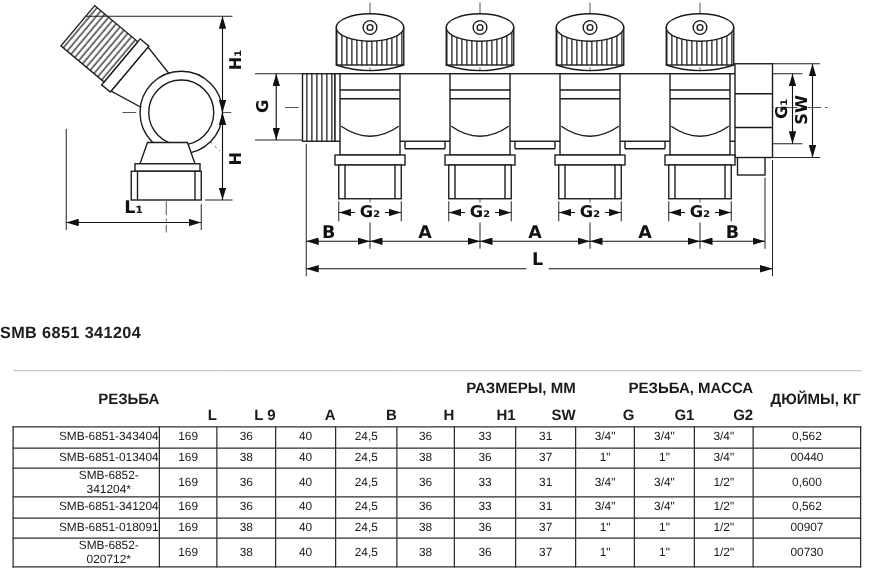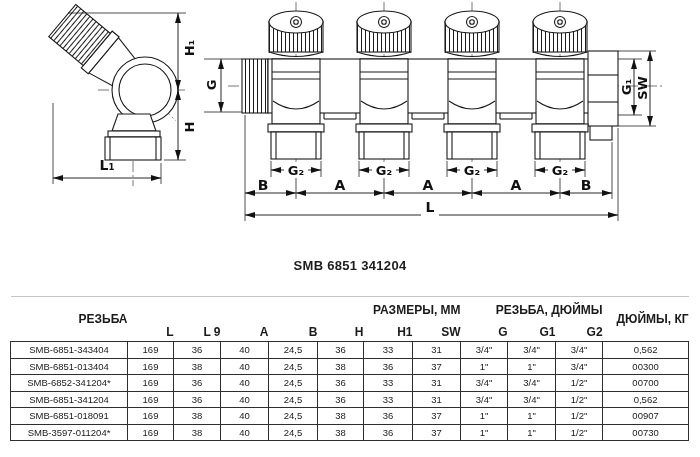--- a/index.html
+++ b/index.html
@@ -11,32 +11,32 @@
   .s   { fill:#fff; stroke:#1a1a1a; stroke-width:1.1; }
   .sn  { fill:none; stroke:#1a1a1a; stroke-width:1.1; }
   .cl  { stroke:#555; stroke-width:0.8; stroke-dasharray:11 3 2 3; fill:none; }
   .ext { stroke:#222; stroke-width:0.8; fill:none; }
   .dim { stroke:#111; stroke-width:0.9; fill:none; }
   .lbl   { font:bold 13px "DejaVu Sans",sans-serif; fill:#111; }
   .lblbig{ font:bold 14px "DejaVu Sans",sans-serif; fill:#111; }
   .wbg { fill:#fff; stroke:none; }
 
   
-  .title { position:absolute; left:0; top:258px; width:700px; text-align:center;
+  .title { position:absolute; left:0; top:258px; width:700px; text-align:left;
            font-weight:bold; font-size:13px; letter-spacing:.3px; color:#1c1c1c; }
 
   
   .spec { position:absolute; left:10px; top:296px; width:678px; border-collapse:collapse;
           table-layout:fixed; color:#1a1a1a; }
   .spec th { font-weight:bold; font-size:12px; padding:0; border:none; text-align:right; }
   .spec thead tr.grp th { height:25px; vertical-align:middle; border-top:1px solid #c6c6c6; }
   .spec thead tr.sub th { height:19px; vertical-align:middle; }
   .spec td { border:1px solid #2e2e2e; font-size:9.5px; text-align:center;
              height:15.5px; padding:0; vertical-align:middle; }
-  .spec tbody tr td:first-child { font-size:9.5px; }
+  .spec tbody tr td:first-child { font-size:9.5px;padding-left:36px; }
 </style>
 </head>
 <body>
 
 <div class="canvas">
 
 <svg class="drawing" width="700" height="232" viewBox="0 0 700 232">
   <defs>
     <pattern id="kn" width="4" height="8" patternUnits="userSpaceOnUse">
       <rect width="4" height="8" fill="#fff"></rect>
@@ -256,21 +256,21 @@
         <col style="width:48px">
     <col style="width:47px">
         <col style="width:48px">
         <col style="width:47px">
         <col style="width:86px">
   </colgroup>
   <thead>
     <tr class="grp">
       <th rowspan="2">РЕЗЬБА</th>
       <th colspan="7">РАЗМЕРЫ, ММ</th>
-      <th colspan="3">РЕЗЬБА, ДЮЙМЫ</th>
+      <th colspan="3">РЕЗЬБА, МАССА</th>
       <th rowspan="2">ДЮЙМЫ, КГ</th>
     </tr>
     <tr class="sub">
       <th>L</th>
       <th>L 9</th>
       <th>A</th>
       <th>B</th>
       <th>H</th>
       <th>H1</th>
       <th>SW</th>
@@ -299,35 +299,35 @@
       <td>169</td>
       <td>38</td>
       <td>40</td>
       <td>24,5</td>
       <td>38</td>
       <td>36</td>
       <td>37</td>
       <td>1"</td>
       <td>1"</td>
       <td>3/4"</td>
-      <td>00300</td>
+      <td>00440</td>
     </tr>
     <tr>
       <td>SMB-6852-341204*</td>
       <td>169</td>
       <td>36</td>
       <td>40</td>
       <td>24,5</td>
       <td>36</td>
       <td>33</td>
       <td>31</td>
       <td>3/4"</td>
       <td>3/4"</td>
       <td>1/2"</td>
-      <td>00700</td>
+      <td>0,600</td>
     </tr>
     <tr>
       <td>SMB-6851-341204</td>
       <td>169</td>
       <td>36</td>
       <td>40</td>
       <td>24,5</td>
       <td>36</td>
       <td>33</td>
       <td>31</td>
@@ -344,21 +344,21 @@
       <td>24,5</td>
       <td>38</td>
       <td>36</td>
       <td>37</td>
       <td>1"</td>
       <td>1"</td>
       <td>1/2"</td>
       <td>00907</td>
     </tr>
     <tr>
-      <td>SMB-3597-011204*</td>
+      <td>SMB-6852-020712*</td>
       <td>169</td>
       <td>38</td>
       <td>40</td>
       <td>24,5</td>
       <td>38</td>
       <td>36</td>
       <td>37</td>
       <td>1"</td>
       <td>1"</td>
       <td>1/2"</td>

